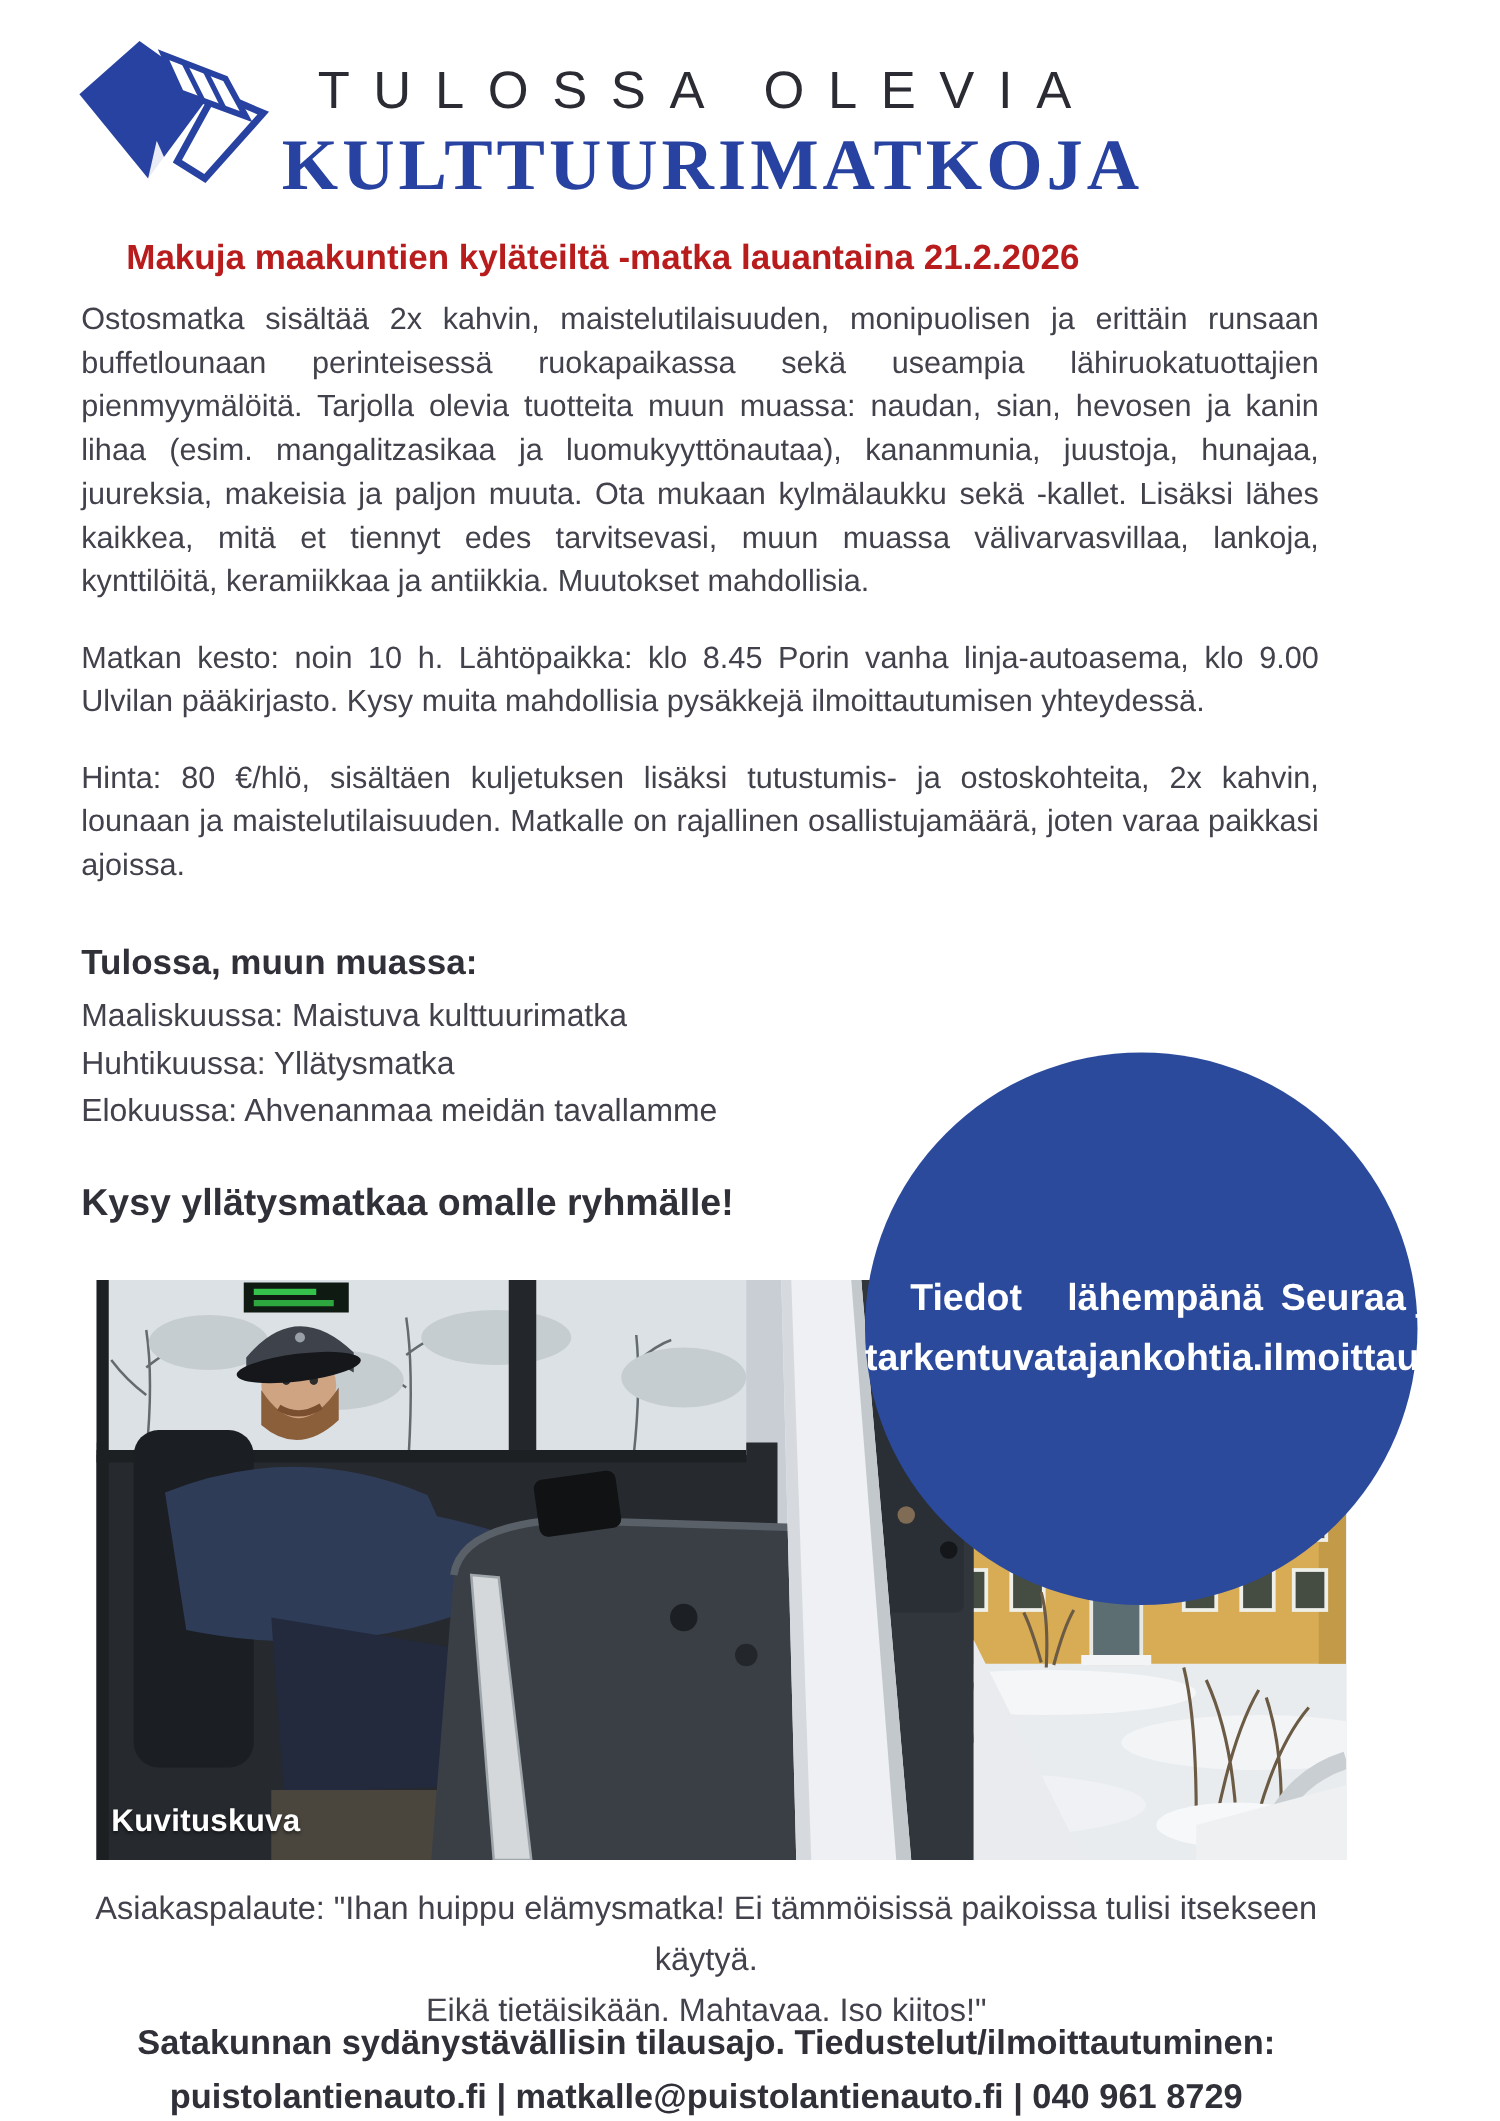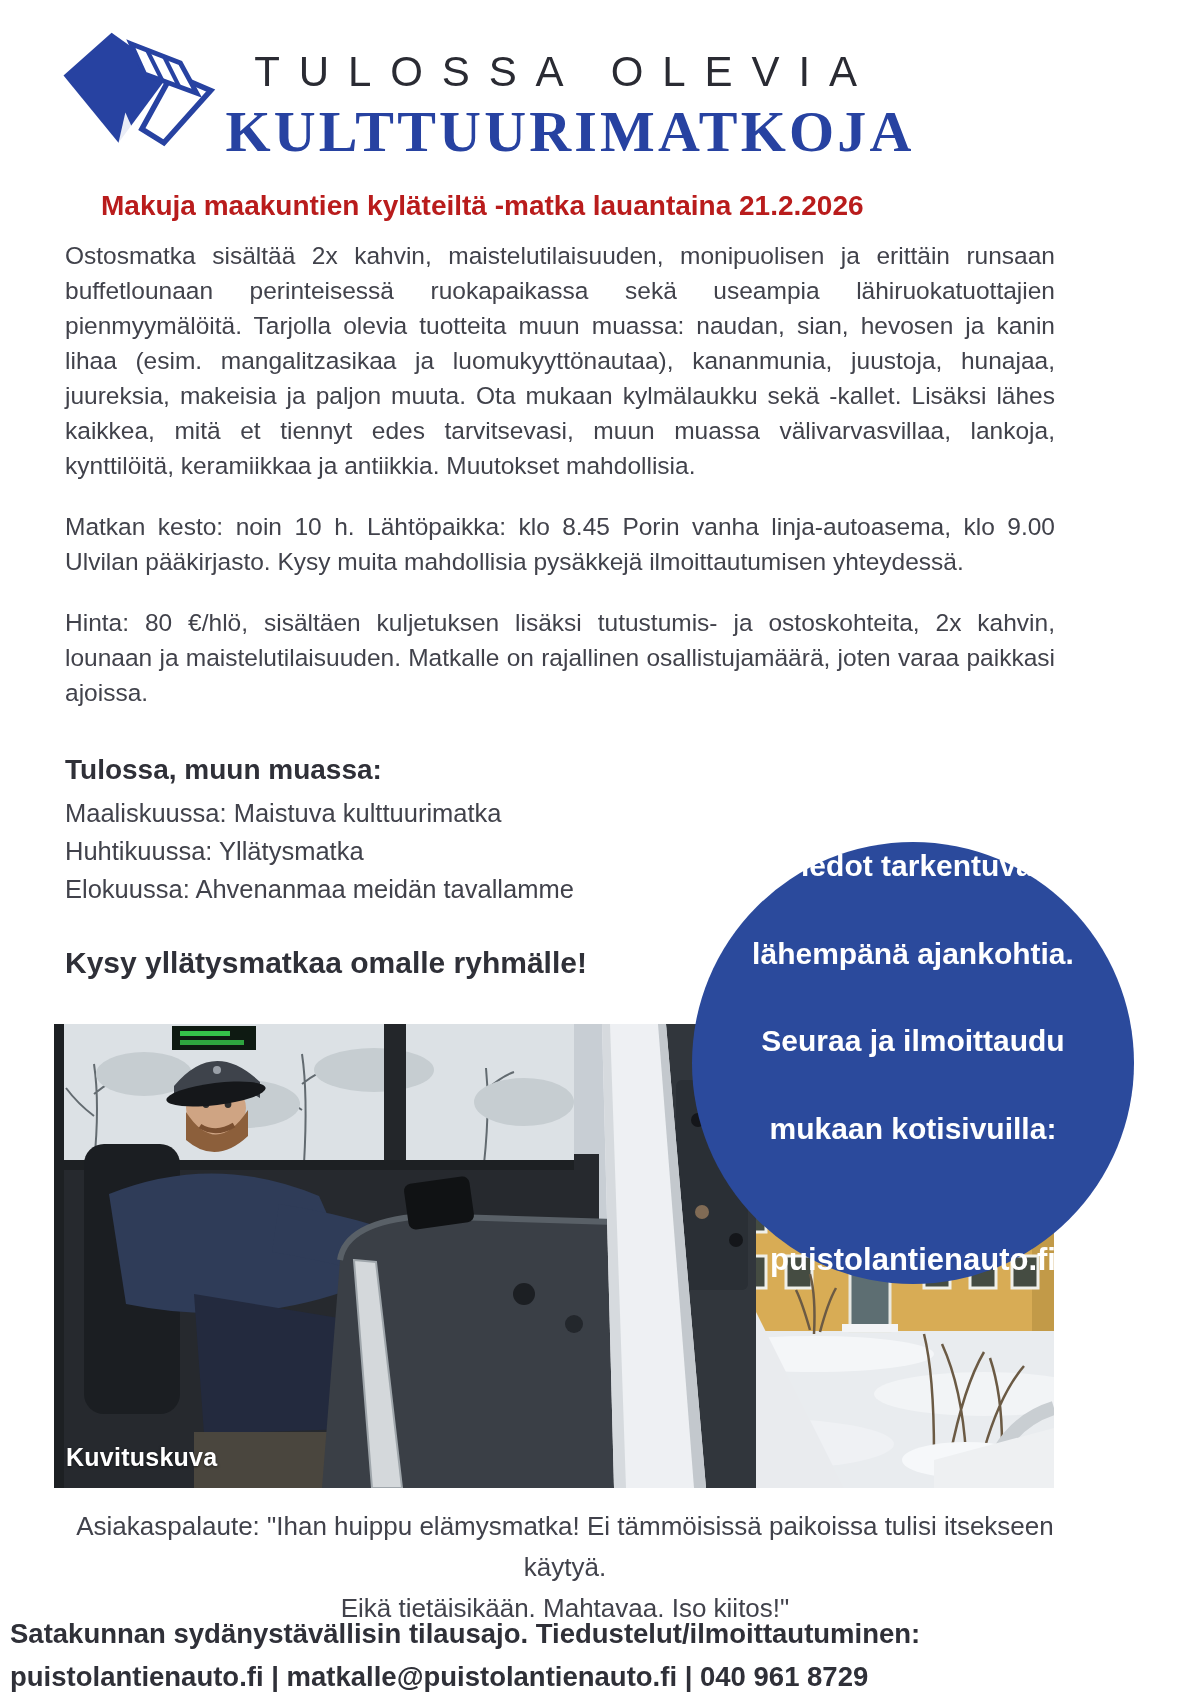--- a/index.html
+++ b/index.html
@@ -22,43 +22,43 @@
   
   .content{margin-left:65px;width:990px;}
   .trip-heading{margin-top:22px;font-size:28px;font-weight:700;color:#b91c1c;margin-left:36px;}
   .para{margin-top:16px;font-size:24.5px;line-height:35px;text-align:justify;}
   .para+.para{margin-top:26px;}
   .sub-heading{margin-top:44px;font-size:28px;font-weight:700;color:#2f3038;}
   .upcoming{margin-top:8px;font-size:25.5px;line-height:38px;}
   .cta-heading{margin-top:38px;font-size:30px;font-weight:700;color:#2f3038;}
   
   .photo{
-    position:absolute;left:54px;top:1024px;width:1000px;height:464px;overflow:hidden;
+    position:absolute;left:77px;top:1024px;width:1000px;height:464px;overflow:hidden;
     background:#c8ced4;
   }
   .photo svg{display:block;}
   .photo-caption{
     position:absolute;left:12px;bottom:16px;color:#ffffff;font-size:25px;font-weight:700;
     text-shadow:0 1px 3px rgba(0,0,0,.55);letter-spacing:.01em;
   }
   
   .info-circle{
     position:absolute;left:692px;top:842px;width:442px;height:442px;border-radius:50%;
     background:#2b4a9c;color:#ffffff;z-index:5;
-    display:flex;flex-direction:column;align-items:center;justify-content:space-between;
+    display:flex;flex-direction:row;align-items:center;justify-content:space-between;
     text-align:center;font-weight:700;font-size:30px;line-height:48px;
   }
   .circle-website{margin-top:44px;font-size:31px;}
   
   .feedback{
     position:absolute;left:40px;top:1506px;width:1050px;text-align:center;
     font-size:26px;line-height:41px;color:#41424b;
   }
   .footer{
-    position:absolute;left:10px;top:1612px;width:1110px;
+    position:absolute;left:10px;top:1612px;width:1110px;text-align:center;
     font-size:27.5px;line-height:43px;font-weight:700;color:#2f3038;
   }
 </style>
 </head>
 <body>
 
 <div class="page">
 
   <div class="header">
     <svg class="logo" viewBox="0 0 130 96" aria-hidden="true">

